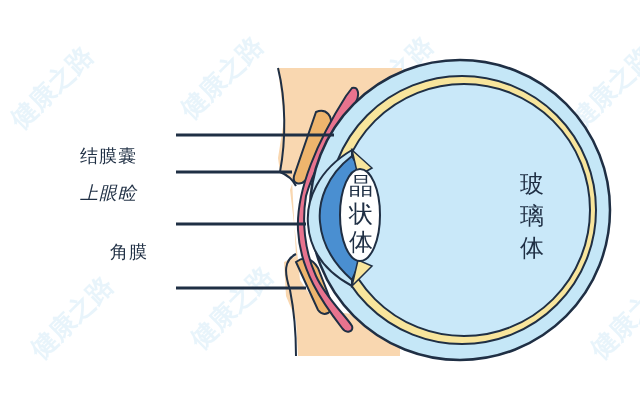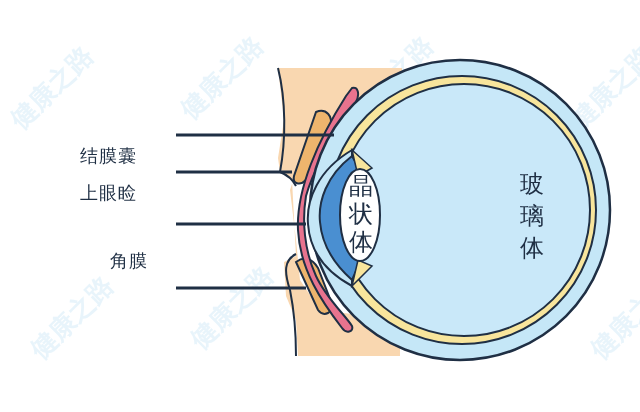--- a/index.html
+++ b/index.html
@@ -53,22 +53,22 @@
 
     <ellipse cx="360" cy="215" rx="20" ry="46" fill="#ffffff" stroke="#1f2f44" stroke-width="2"></ellipse>
 
     <line x1="176" y1="135" x2="334" y2="135" stroke="#1f2f44" stroke-width="3"></line>
     <line x1="176" y1="172" x2="292" y2="172" stroke="#1f2f44" stroke-width="3"></line>
     <line x1="176" y1="224" x2="306" y2="224" stroke="#1f2f44" stroke-width="3"></line>
     <line x1="176" y1="288" x2="306" y2="288" stroke="#1f2f44" stroke-width="3"></line>
   </svg>
 
   <div class="label" style="left:80px;top:123px;">结膜囊</div>
-  <div class="label" style="left:80px;top:160px;">上眼睑</div>
-  <div class="label" style="left:110px;top:228px;">角膜</div>
+  <div class="label" style="left:80px;top:160px;font-style:italic;">上眼睑</div>
+  <div class="label" style="left:110px;top:220px;font-family:Liberation Mono, monospace;">角膜</div>
 
   <div class="lens-label" style="left:348px;top:172px;">
     <div>晶</div>
     <div>状</div>
     <div>体</div>
   </div>
 
   <div class="vitreous-label" style="left:518px;top:168px;">
     <div>玻</div>
     <div>璃</div>

